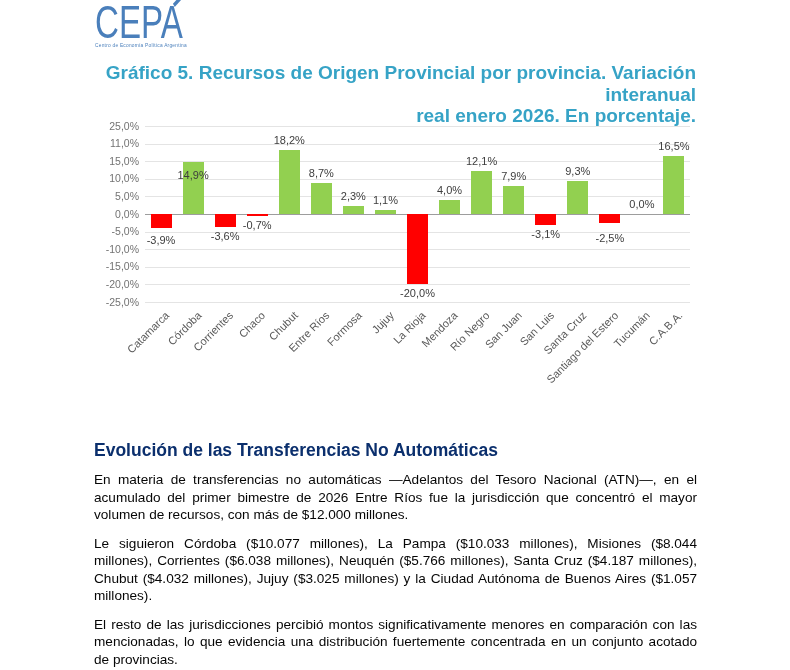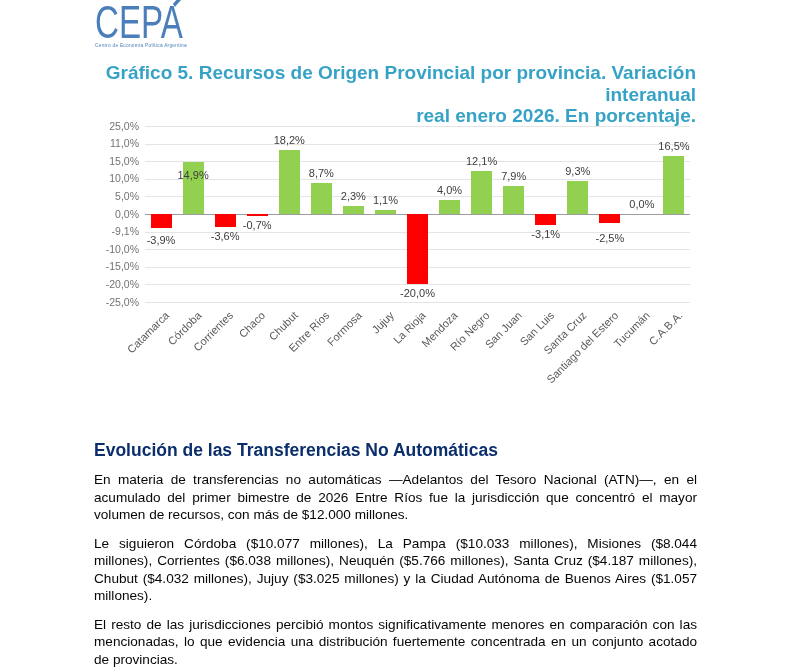--- a/index.html
+++ b/index.html
@@ -81,21 +81,21 @@
       <div class="ytick" style="top: 11.1px;">11,0%</div>
       <div class="gridline" style="top: 35.2px;"></div>
       <div class="ytick" style="top: 28.7px;">15,0%</div>
       <div class="gridline" style="top: 52.8px;"></div>
       <div class="ytick" style="top: 46.3px;">10,0%</div>
       <div class="gridline" style="top: 70.4px;"></div>
       <div class="ytick" style="top: 63.9px;">5,0%</div>
       <div class="gridline axis-line" style="top: 88px;"></div>
       <div class="ytick" style="top: 81.5px;">0,0%</div>
       <div class="gridline" style="top: 105.6px;"></div>
-      <div class="ytick" style="top: 99.1px;">-9,1%</div>
+      <div class="ytick" style="top: 99.1px;">-5,0%</div>
       <div class="gridline" style="top: 123.2px;"></div>
       <div class="ytick" style="top: 116.7px;">-10,0%</div>
       <div class="gridline" style="top: 140.8px;"></div>
       <div class="ytick" style="top: 134.3px;">-15,0%</div>
       <div class="gridline" style="top: 158.4px;"></div>
       <div class="ytick" style="top: 151.9px;">-20,0%</div>
       <div class="gridline" style="top: 176px;"></div>
       <div class="ytick" style="top: 169.5px;">-25,0%</div>
       <div class="bar" style="left: 5.52941px; width: 21px; height: 13.728px; top: 88px; background: rgb(255, 0, 0);"></div>
       <div class="bar-label" style="left: -15.9706px; top: 108px;">-3,9%</div>

